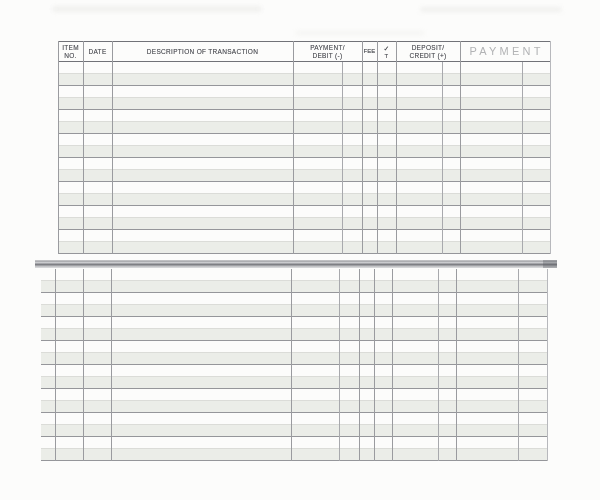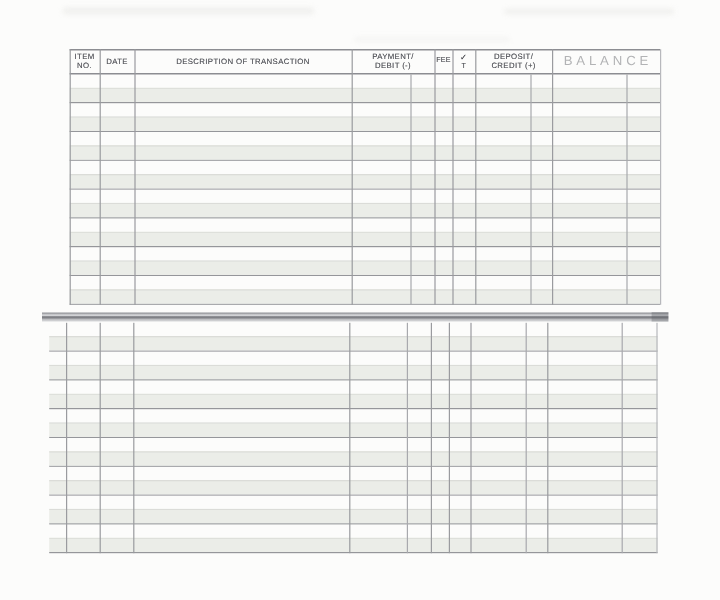--- a/index.html
+++ b/index.html
@@ -95,21 +95,21 @@
       </div>
       <div class="hcell hc5">
         <span class="check-glyph">✓</span>
         <span class="check-t">T</span>
       </div>
       <div class="hcell hc6">
         <span>DEPOSIT/</span>
         <span>CREDIT (+)</span>
       </div>
       <div class="hcell hc7">
-        <span class="balance-label">BALANCE</span>
+        <span class="balance-label">PAYMENT</span>
       </div>
     </div>
     <div class="body" id="top-body">
         <div class="unit">
           <div class="w"></div>
           <div class="s"></div>
         </div>
         <div class="unit">
           <div class="w"></div>
           <div class="s"></div>

